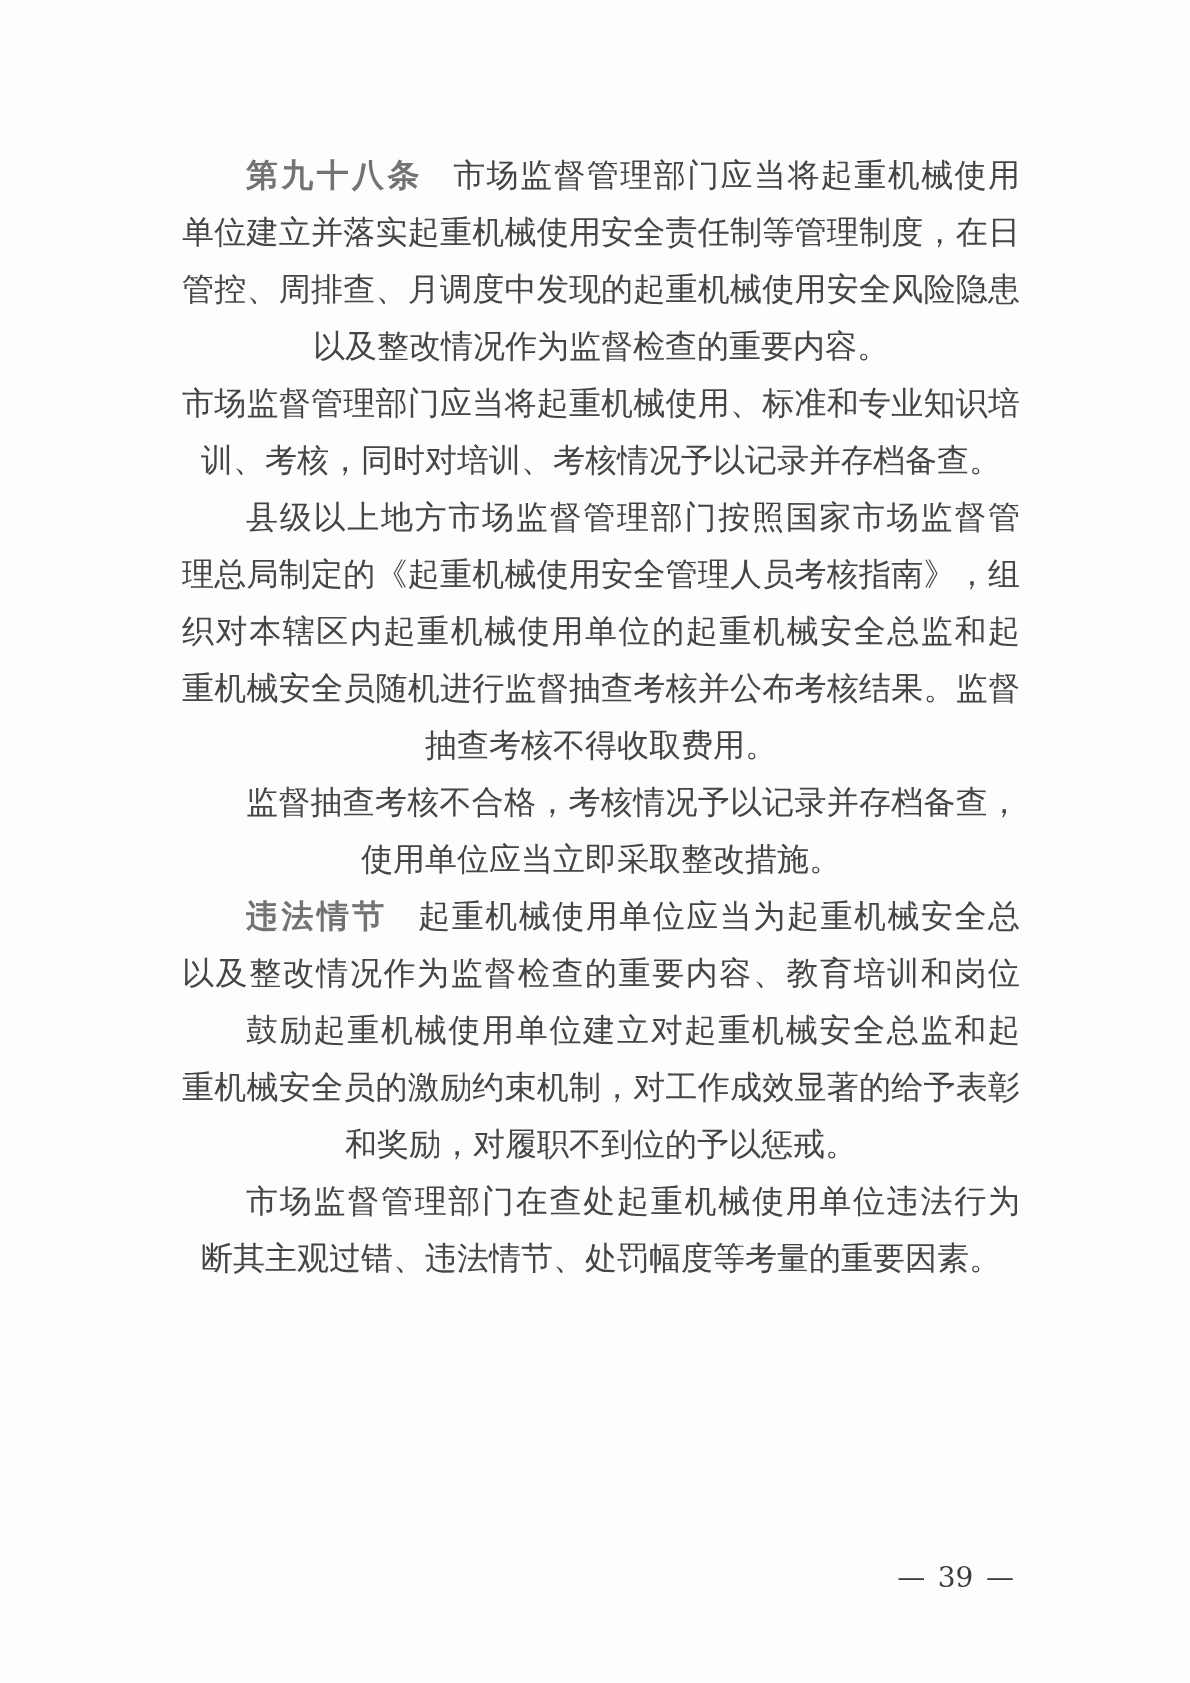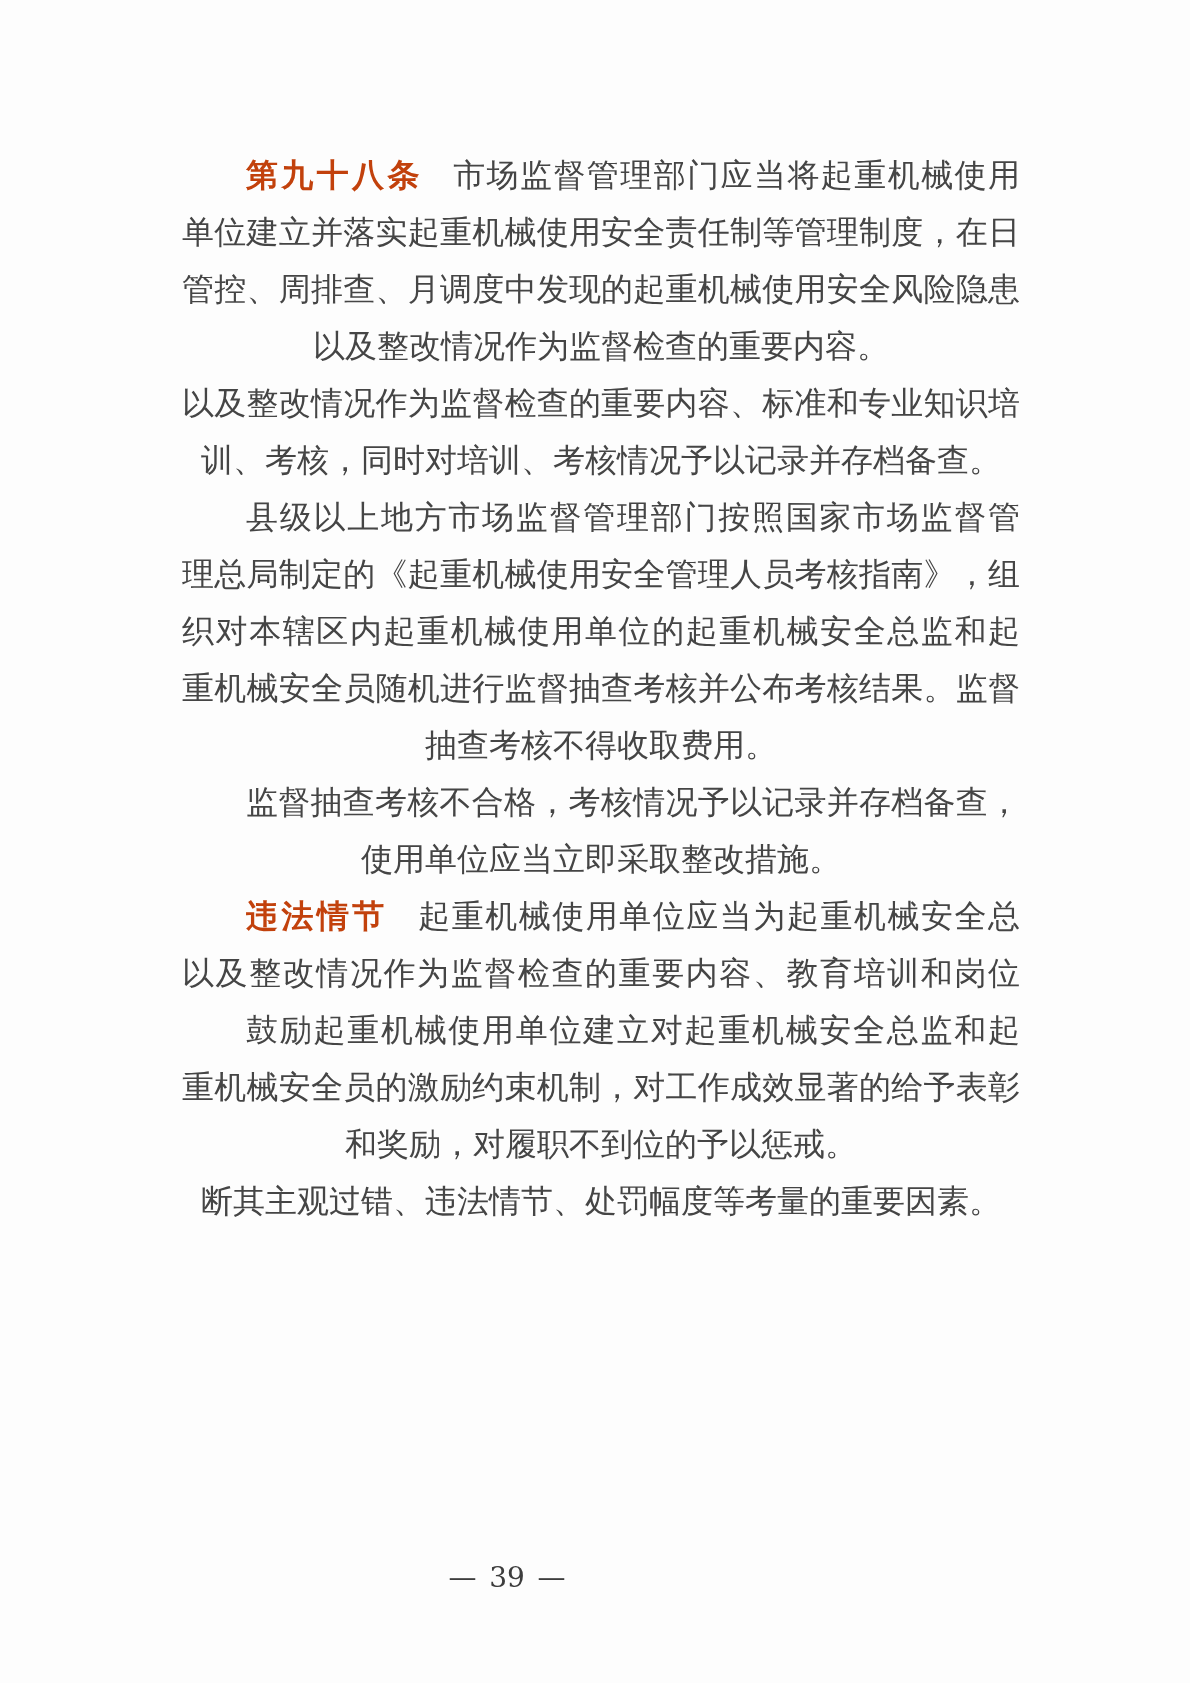--- a/index.html
+++ b/index.html
@@ -34,30 +34,30 @@
   .line.fill {
     white-space: normal;
     text-align: justify;
     text-align-last: justify;
   }
   .line.indent {
     text-indent: 64px;
   }
   .article-no {
     font-weight: 700;
-    color: #c2410c;
+    color: #737373;
     margin-right: 0.95em;
     letter-spacing: 0.06em;
   }
   .footer {
     position: absolute;
     top: 1556px;
     left: 0;
     width: 1014px;
-    text-align: center;
+    text-align: right;
     font-size: 28px;
     line-height: 44px;
     color: #3d3d3d;
   }
   .footer .dash {
     display: inline-block;
     letter-spacing: 0;
   }
   .footer .page-num {
     display: inline-block;
@@ -66,32 +66,33 @@
 </style>
 </head>
 <body>
 
 <div class="page">
   <main class="text-block" id="doc-body">
       <div class="line indent fill"><span class="article-no">第九十八条</span><span>市场监督管理部门应当将起重机械使用</span></div>
       <div class="line fill"><span>单位建立并落实起重机械使用安全责任制等管理制度，在日</span></div>
       <div class="line fill"><span>管控、周排查、月调度中发现的起重机械使用安全风险隐患</span></div>
       <div class="line"><span>以及整改情况作为监督检查的重要内容。</span></div>
-      <div class="line fill"><span>以及整改情况作为监督检查的重要内容、标准和专业知识培</span></div>
+      <div class="line fill"><span>市场监督管理部门应当将起重机械使用、标准和专业知识培</span></div>
       <div class="line"><span>训、考核，同时对培训、考核情况予以记录并存档备查。</span></div>
       <div class="line indent fill"><span>县级以上地方市场监督管理部门按照国家市场监督管</span></div>
       <div class="line fill"><span>理总局制定的《起重机械使用安全管理人员考核指南》，组</span></div>
       <div class="line fill"><span>织对本辖区内起重机械使用单位的起重机械安全总监和起</span></div>
       <div class="line fill"><span>重机械安全员随机进行监督抽查考核并公布考核结果。监督</span></div>
       <div class="line"><span>抽查考核不得收取费用。</span></div>
       <div class="line indent fill"><span>监督抽查考核不合格，考核情况予以记录并存档备查，</span></div>
       <div class="line"><span>使用单位应当立即采取整改措施。</span></div>
       <div class="line indent fill"><span class="article-no">违法情节</span><span>起重机械使用单位应当为起重机械安全总</span></div>
       <div class="line fill"><span>以及整改情况作为监督检查的重要内容、教育培训和岗位</span></div>
       <div class="line indent fill"><span>鼓励起重机械使用单位建立对起重机械安全总监和起</span></div>
       <div class="line fill"><span>重机械安全员的激励约束机制，对工作成效显著的给予表彰</span></div>
       <div class="line"><span>和奖励，对履职不到位的予以惩戒。</span></div>
+      <div class="line indent fill"><span>市场监督管理部门在查处起重机械使用单位违法行为</span></div>
       <div class="line"><span>断其主观过错、违法情节、处罚幅度等考量的重要因素。</span></div>
     </main>
   <div class="footer">
     <span class="dash">—</span><span class="page-num">39</span><span class="dash">—</span>
   </div>
 </div>
 
 </body></html>

